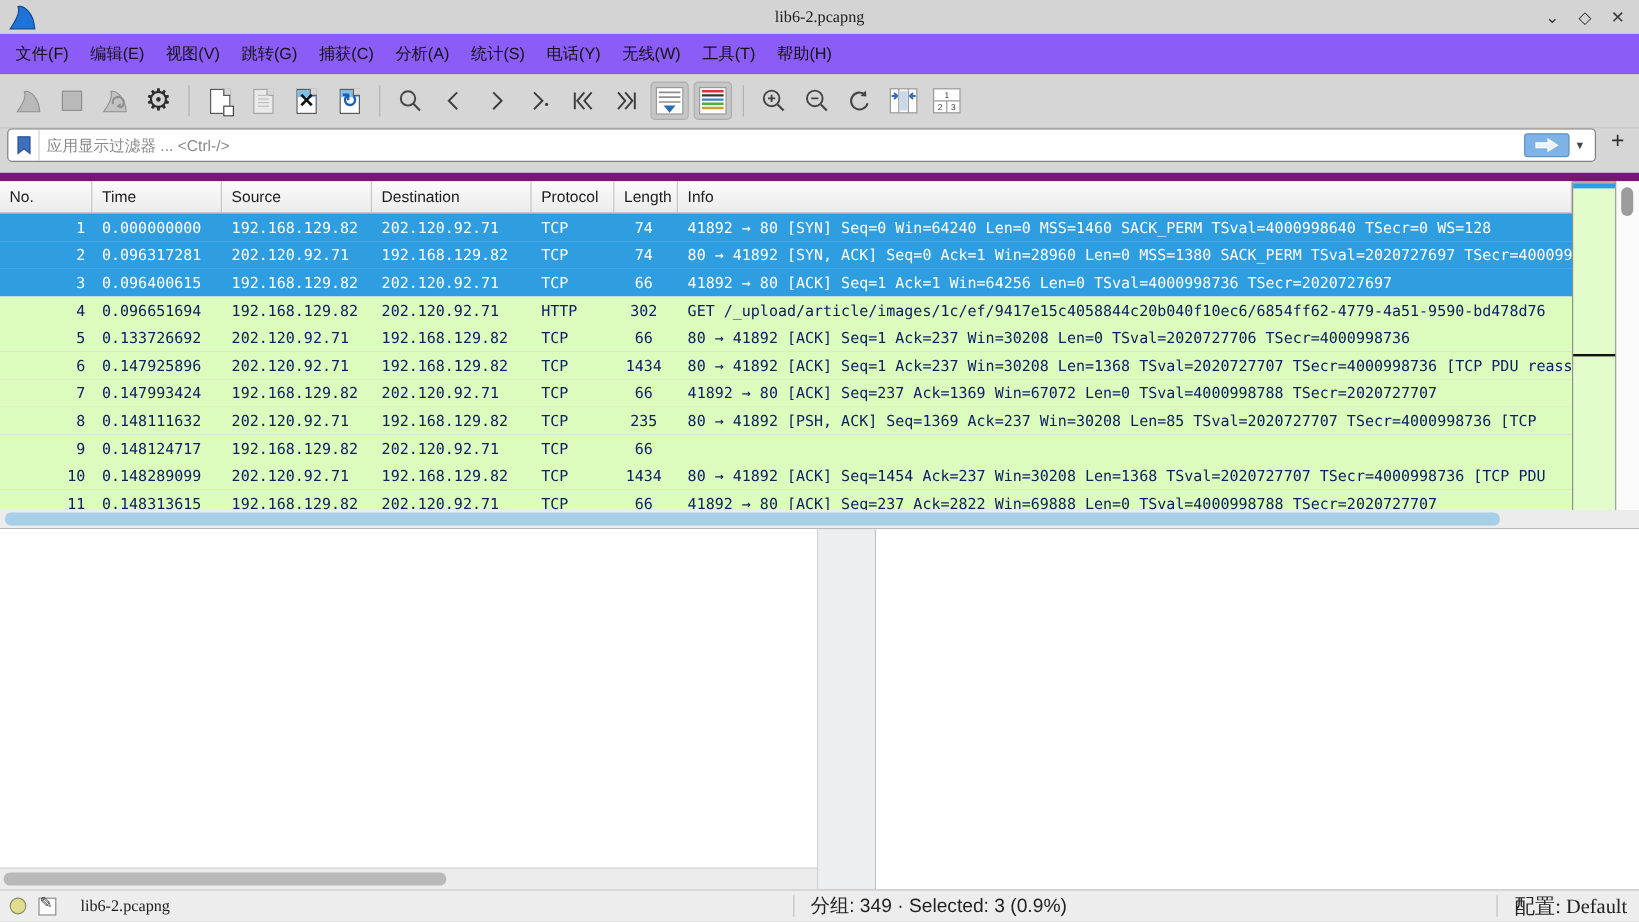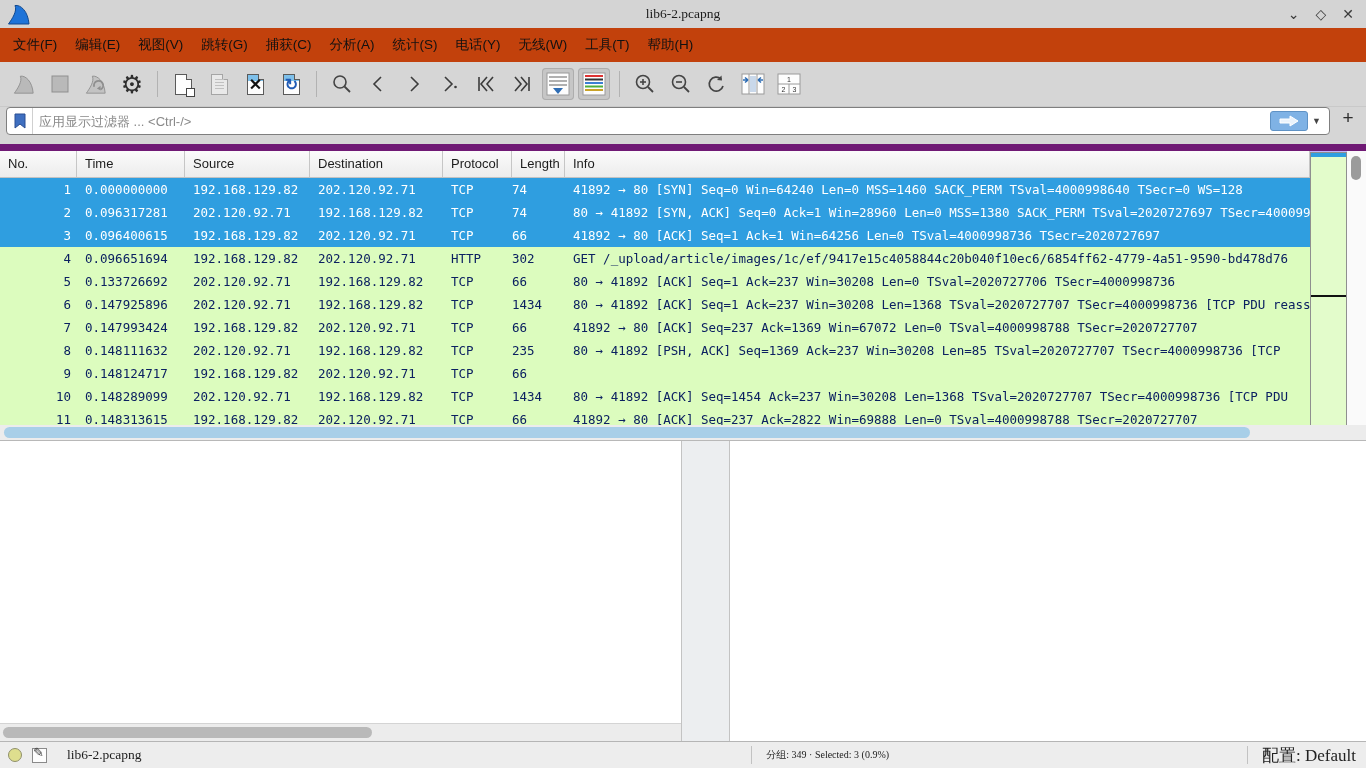--- a/index.html
+++ b/index.html
@@ -8,21 +8,21 @@
   #window { width:1366px; height:768px; display:flex; flex-direction:column; position:relative; }
 
   
   .titlebar { height:28px; background:#d4d4d4; display:flex; align-items:center; position:relative; flex:0 0 auto; }
   .titlebar .applogo { margin-left:6px; width:26px; height:24px; }
   .titlebar .title { position:absolute; left:0; right:0; text-align:center; font-size:13.5px; color:#1c1c1c; font-family:"Liberation Serif","DejaVu Serif",serif; }
   .winctrls { margin-left:auto; display:flex; align-items:center; gap:16px; padding-right:12px; z-index:2; }
   .winctrls span { font-size:14px; color:#3a3a3a; cursor:default; line-height:1; }
 
   
-  .menubar { height:34px; background:#c2410c; display:flex; align-items:center; padding-left:4px; flex:0 0 auto; }
+  .menubar { height:34px; background:#8b5cf6; display:flex; align-items:center; padding-left:4px; flex:0 0 auto; }
   .menubar .mitem { padding:5px 9px; font-size:13.5px; color:#111; border-radius:2px; }
 
   
   .toolbar { height:44px; background:#d6d6d6; display:flex; align-items:center; padding-left:8px; gap:4px; flex:0 0 auto; }
   .tbtn { width:32px; height:32px; display:flex; align-items:center; justify-content:center; border-radius:4px; }
   .tbtn.pressed { background:#c6c6c6; box-shadow:inset 0 0 0 1px #adadad; }
   .tsep { width:1px; height:26px; background:#b2b2b2; margin:0 5px; }
   .doc { width:17px; height:21px; background:#fdfdfd; border:1px solid #5a5a5a; position:relative; }
   .doc.dis { border-color:#a5a5a5; background:#e9e9e9; }
   .doc .fold { position:absolute; top:-1px; right:-1px; width:6px; height:6px; background:#d6d6d6; border-left:1px solid #5a5a5a; border-bottom:1px solid #5a5a5a; }
@@ -50,21 +50,21 @@
   
   .packetlist { position:relative; height:296px; background:#c4b5fd; flex:0 0 auto; border-top:7px solid #701a75; }
   .pl-grid { display:grid; grid-template-columns:77px 108px 125px 133px 69px 53px 1fr; }
   .pl-header { height:27px; background:linear-gradient(#fbfbfb,#ececec); border-bottom:1px solid #c2c2c2; width:1310px; }
   .pl-header .hcell { font-size:13px; color:#1c1c1c; line-height:26px; padding-left:8px; border-right:1px solid #c6c6c6; overflow:hidden; white-space:nowrap; }
   .pl-rows { width:1310px; }
   .prow { height:23px; line-height:23px; font-family:"DejaVu Sans Mono","Liberation Mono",monospace; font-size:12.5px; color:#0c2161; background:#dcfcbe; white-space:nowrap; }
   .prow.selected { background:#2f9ee0; color:#ffffff; }
   .prow > div { overflow:hidden; padding-left:8px; }
   .prow .c-no { text-align:right; padding-right:6px; padding-left:0; }
-  .prow .c-len { text-align:left; padding-right:4px; padding-left:0; }
+  .prow .c-len { text-align:center; padding-right:4px; padding-left:0; }
   .minimap { position:absolute; top:1px; right:19px; width:37px; height:278px; background:#e3fccb; border:1px solid #8f8f8f; }
   .minimap .mm-blue { height:4px; background:#2f9ee0; }
   .minimap .mm-line { position:absolute; left:0; right:0; top:142px; height:2px; background:#111; }
   .vscroll { position:absolute; top:0; right:0; width:19px; height:279px; background:#fafafa; }
   .vscroll .thumb { position:absolute; top:5px; left:4px; width:10px; height:24px; background:#9b9b9b; border-radius:5px; }
   .plhscroll { position:absolute; left:0; right:0; bottom:0; height:15px; background:#ececec; }
   .plhscroll .thumb { position:absolute; top:2px; left:4px; width:1246px; height:11px; background:#a8cfe8; border-radius:6px; }
 
   
   .lower { flex:1; display:flex; background:#eceef0; border-top:1px solid #b8b8b8; position:relative; }
@@ -78,21 +78,21 @@
   
   .statusbar { height:27px; background:#ededed; border-top:1px solid #b5b5b5; display:flex; align-items:center; font-size:13px; color:#222; flex:0 0 auto; }
   .sb-left { display:flex; align-items:center; gap:10px; padding-left:8px; }
   .expertdot { width:14px; height:14px; border-radius:50%; background:#dede8e; border:1px solid #8f8f6a; }
   .commenticon { position:relative; width:15px; height:15px; }
   .commenticon .page { position:absolute; inset:0; background:#fdfdfd; border:1px solid #8a8a8a; }
   .commenticon .pen { position:absolute; left:1px; top:-3px; font-size:13px; color:#3a3a3a; }
   .sb-file { margin-left:10px; color:#1c1c1c; font-family:"Liberation Serif","DejaVu Serif",serif; font-size:13.5px; }
   .sb-sep { width:1px; height:18px; background:#c2c2c2; }
   .sb-mid { margin-left:auto; display:flex; align-items:center; gap:14px; }
-  .sb-packets { font-family:Liberation Serif, serif; font-size:10px; }
+  .sb-packets { font-family:Liberation Sans, sans-serif; font-size:16px; }
   .sb-right { display:flex; align-items:center; gap:12px; padding-right:10px; margin-left:14px; }
   .sb-profile { font-family:"Liberation Serif","DejaVu Serif",serif; font-size:17px; }
   .spacer-mid { width:330px; }
 
   svg { display:block; }
 </style>
 </head>
 <body>
 
 <div id="window">

